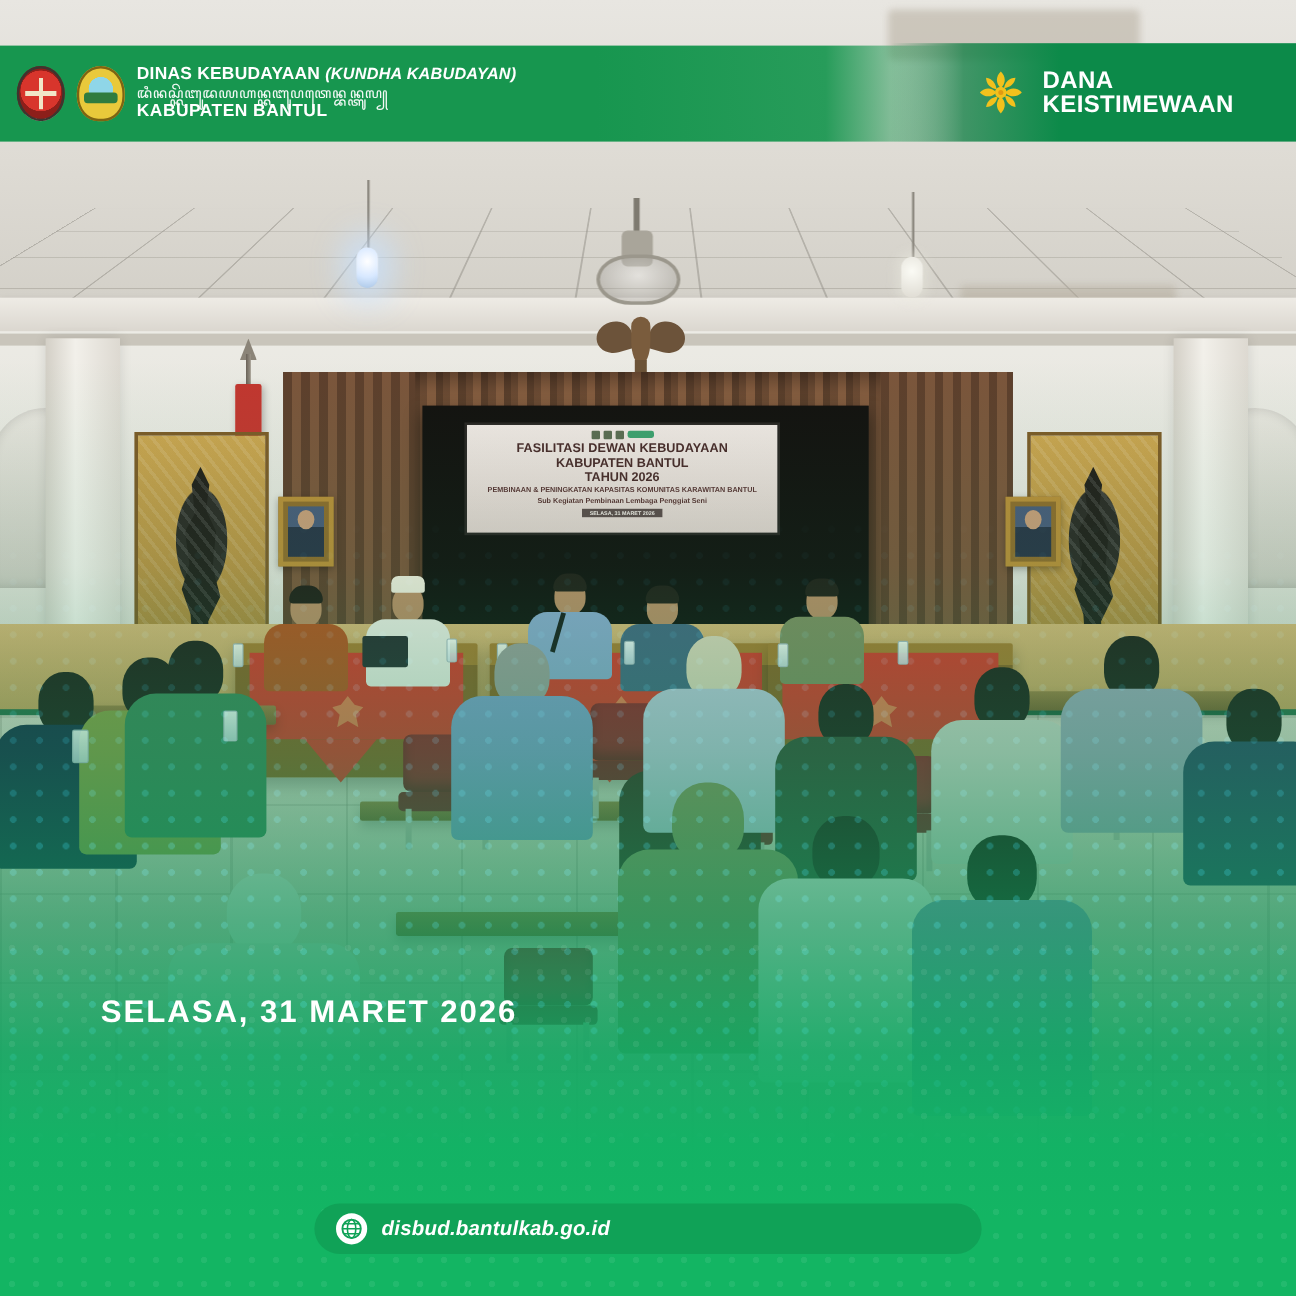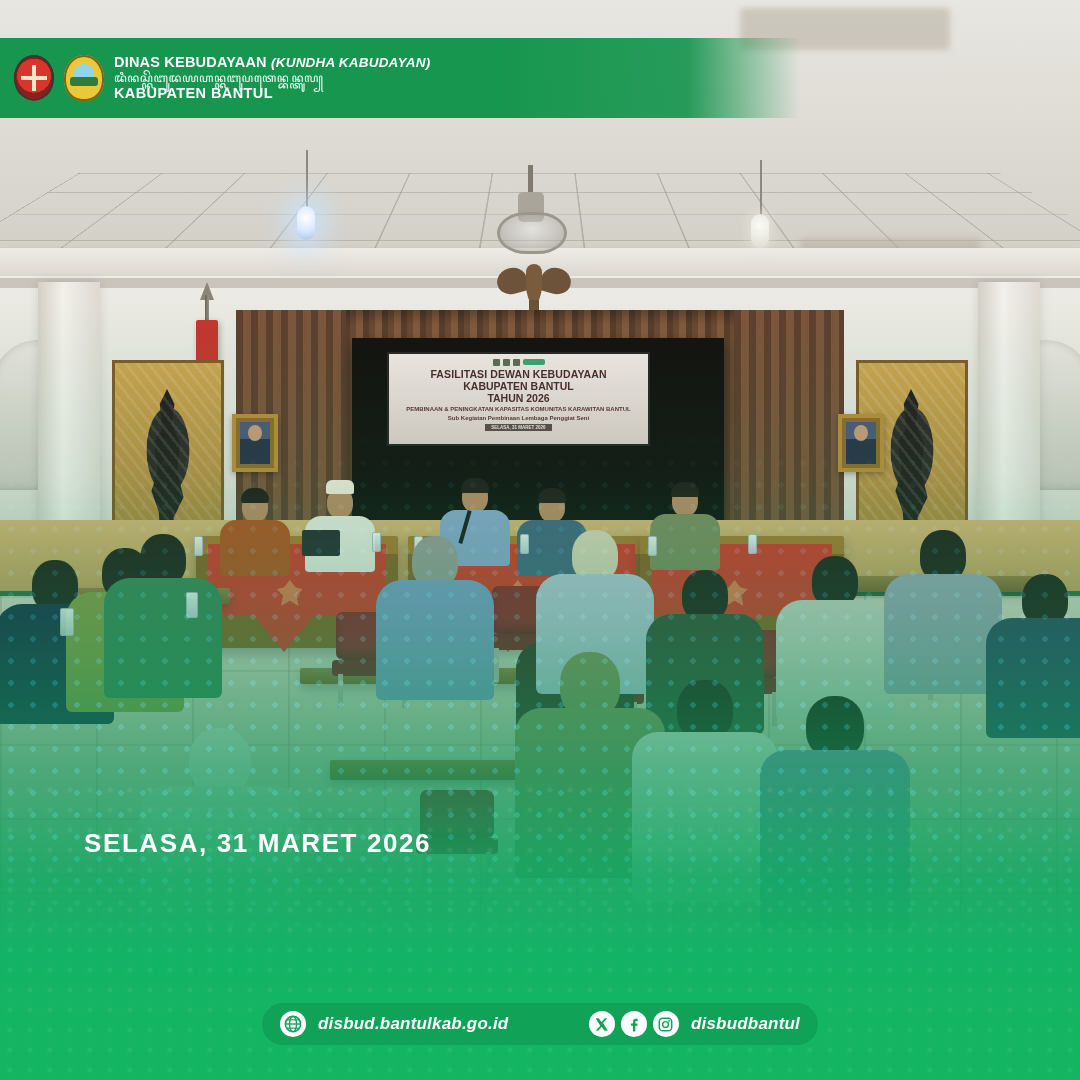--- a/index.html
+++ b/index.html
@@ -612,50 +612,52 @@
     <div class="hdr-text">
       <div class="hdr-l1">
         <span>DINAS KEBUDAYAAN</span>
         <em>(KUNDHA KABUDAYAN)</em>
       </div>
       <div class="hdr-l2">ꦢꦶꦤꦱ꧀ꦏꦼꦧꦸꦢꦪꦲꦤ꧀ꦏꦧꦸꦥꦠꦺꦤ꧀ꦧꦤ꧀ꦠꦸꦭ꧀</div>
       <div class="hdr-l3">KABUPATEN BANTUL</div>
     </div>
   </div>
 
+  <div class="hdr-right">
+    <div class="dana-logo">
+      <svg viewBox="0 0 48 48" width="42" height="42" aria-hidden="true">
+        <g fill="#f2c11c">
+          <path d="M24 4c5 5 5 11 0 16-5-5-5-11 0-16z"></path>
+          <path d="M24 44c-5-5-5-11 0-16 5 5 5 11 0 16z"></path>
+          <path d="M4 24c5-5 11-5 16 0-5 5-11 5-16 0z"></path>
+          <path d="M44 24c-5 5-11 5-16 0 5-5 11-5 16 0z"></path>
+          <path d="M10 10c6 1 9 5 10 11-6-1-10-5-10-11z"></path>
+          <path d="M38 38c-6-1-9-5-10-11 6 1 10 5 10 11z"></path>
+          <path d="M38 10c-1 6-5 9-11 10 1-6 5-10 11-10z"></path>
+          <path d="M10 38c1-6 5-9 11-10-1 6-5 10-11 10z"></path>
+          <circle cx="24" cy="24" r="5.5"></circle>
+          <circle cx="24" cy="24" r="2.4" fill="#e09a12"></circle>
+        </g>
+      </svg>
+    </div>
+    <div class="dk-text">
+      <div class="dk1">DANA</div>
+      <div class="dk2">KEISTIMEWAAN</div>
+    </div>
+  </div>
 
   <div class="date">SELASA, 31 MARET 2026</div>
 
   <div class="footer">
     <span class="ficon">
       <svg viewBox="0 0 24 24" width="20" height="20" aria-hidden="true">
         <circle cx="12" cy="12" r="9.2" fill="none" stroke="#10a257" stroke-width="1.9"></circle>
         <ellipse cx="12" cy="12" rx="4.2" ry="9.2" fill="none" stroke="#10a257" stroke-width="1.6"></ellipse>
         <line x1="2.8" y1="12" x2="21.2" y2="12" stroke="#10a257" stroke-width="1.6"></line>
         <line x1="4.2" y1="7" x2="19.8" y2="7" stroke="#10a257" stroke-width="1.4"></line>
         <line x1="4.2" y1="17" x2="19.8" y2="17" stroke="#10a257" stroke-width="1.4"></line>
       </svg>
     </span>
     <span class="ftxt">disbud.bantulkab.go.id</span>
 
-    <span class="socials">
-      <span class="ficon">
-        <svg viewBox="0 0 24 24" width="15" height="15" aria-hidden="true">
-          <path fill="#10a257" d="M2.6 2h5.1l4.2 5.9L17.4 2h3.9l-6.9 7.7L22 22h-5.1l-4.6-6.4L6.6 22H2.7l7.3-8.1L2.6 2z"></path>
-        </svg>
-      </span>
-      <span class="ficon">
-        <svg viewBox="0 0 24 24" width="17" height="17" aria-hidden="true">
-          <path fill="#10a257" d="M14.6 22v-8.2h2.8l.42-3.25H14.6V8.47c0-.94.26-1.58 1.61-1.58h1.72V3.99c-.3-.04-1.32-.13-2.51-.13-2.49 0-4.19 1.52-4.19 4.3v2.39H8.42V13.8h2.81V22h3.37z"></path>
-        </svg>
-      </span>
-      <span class="ficon">
-        <svg viewBox="0 0 24 24" width="17" height="17" aria-hidden="true">
-          <rect x="3.2" y="3.2" width="17.6" height="17.6" rx="5" fill="none" stroke="#10a257" stroke-width="2"></rect>
-          <circle cx="12" cy="12" r="4.1" fill="none" stroke="#10a257" stroke-width="2"></circle>
-          <circle cx="17.1" cy="6.9" r="1.25" fill="#10a257"></circle>
-        </svg>
-      </span>
-      <span class="ftxt">disbudbantul</span>
-    </span>
   </div>
 
 </div>
 
 </body></html>

